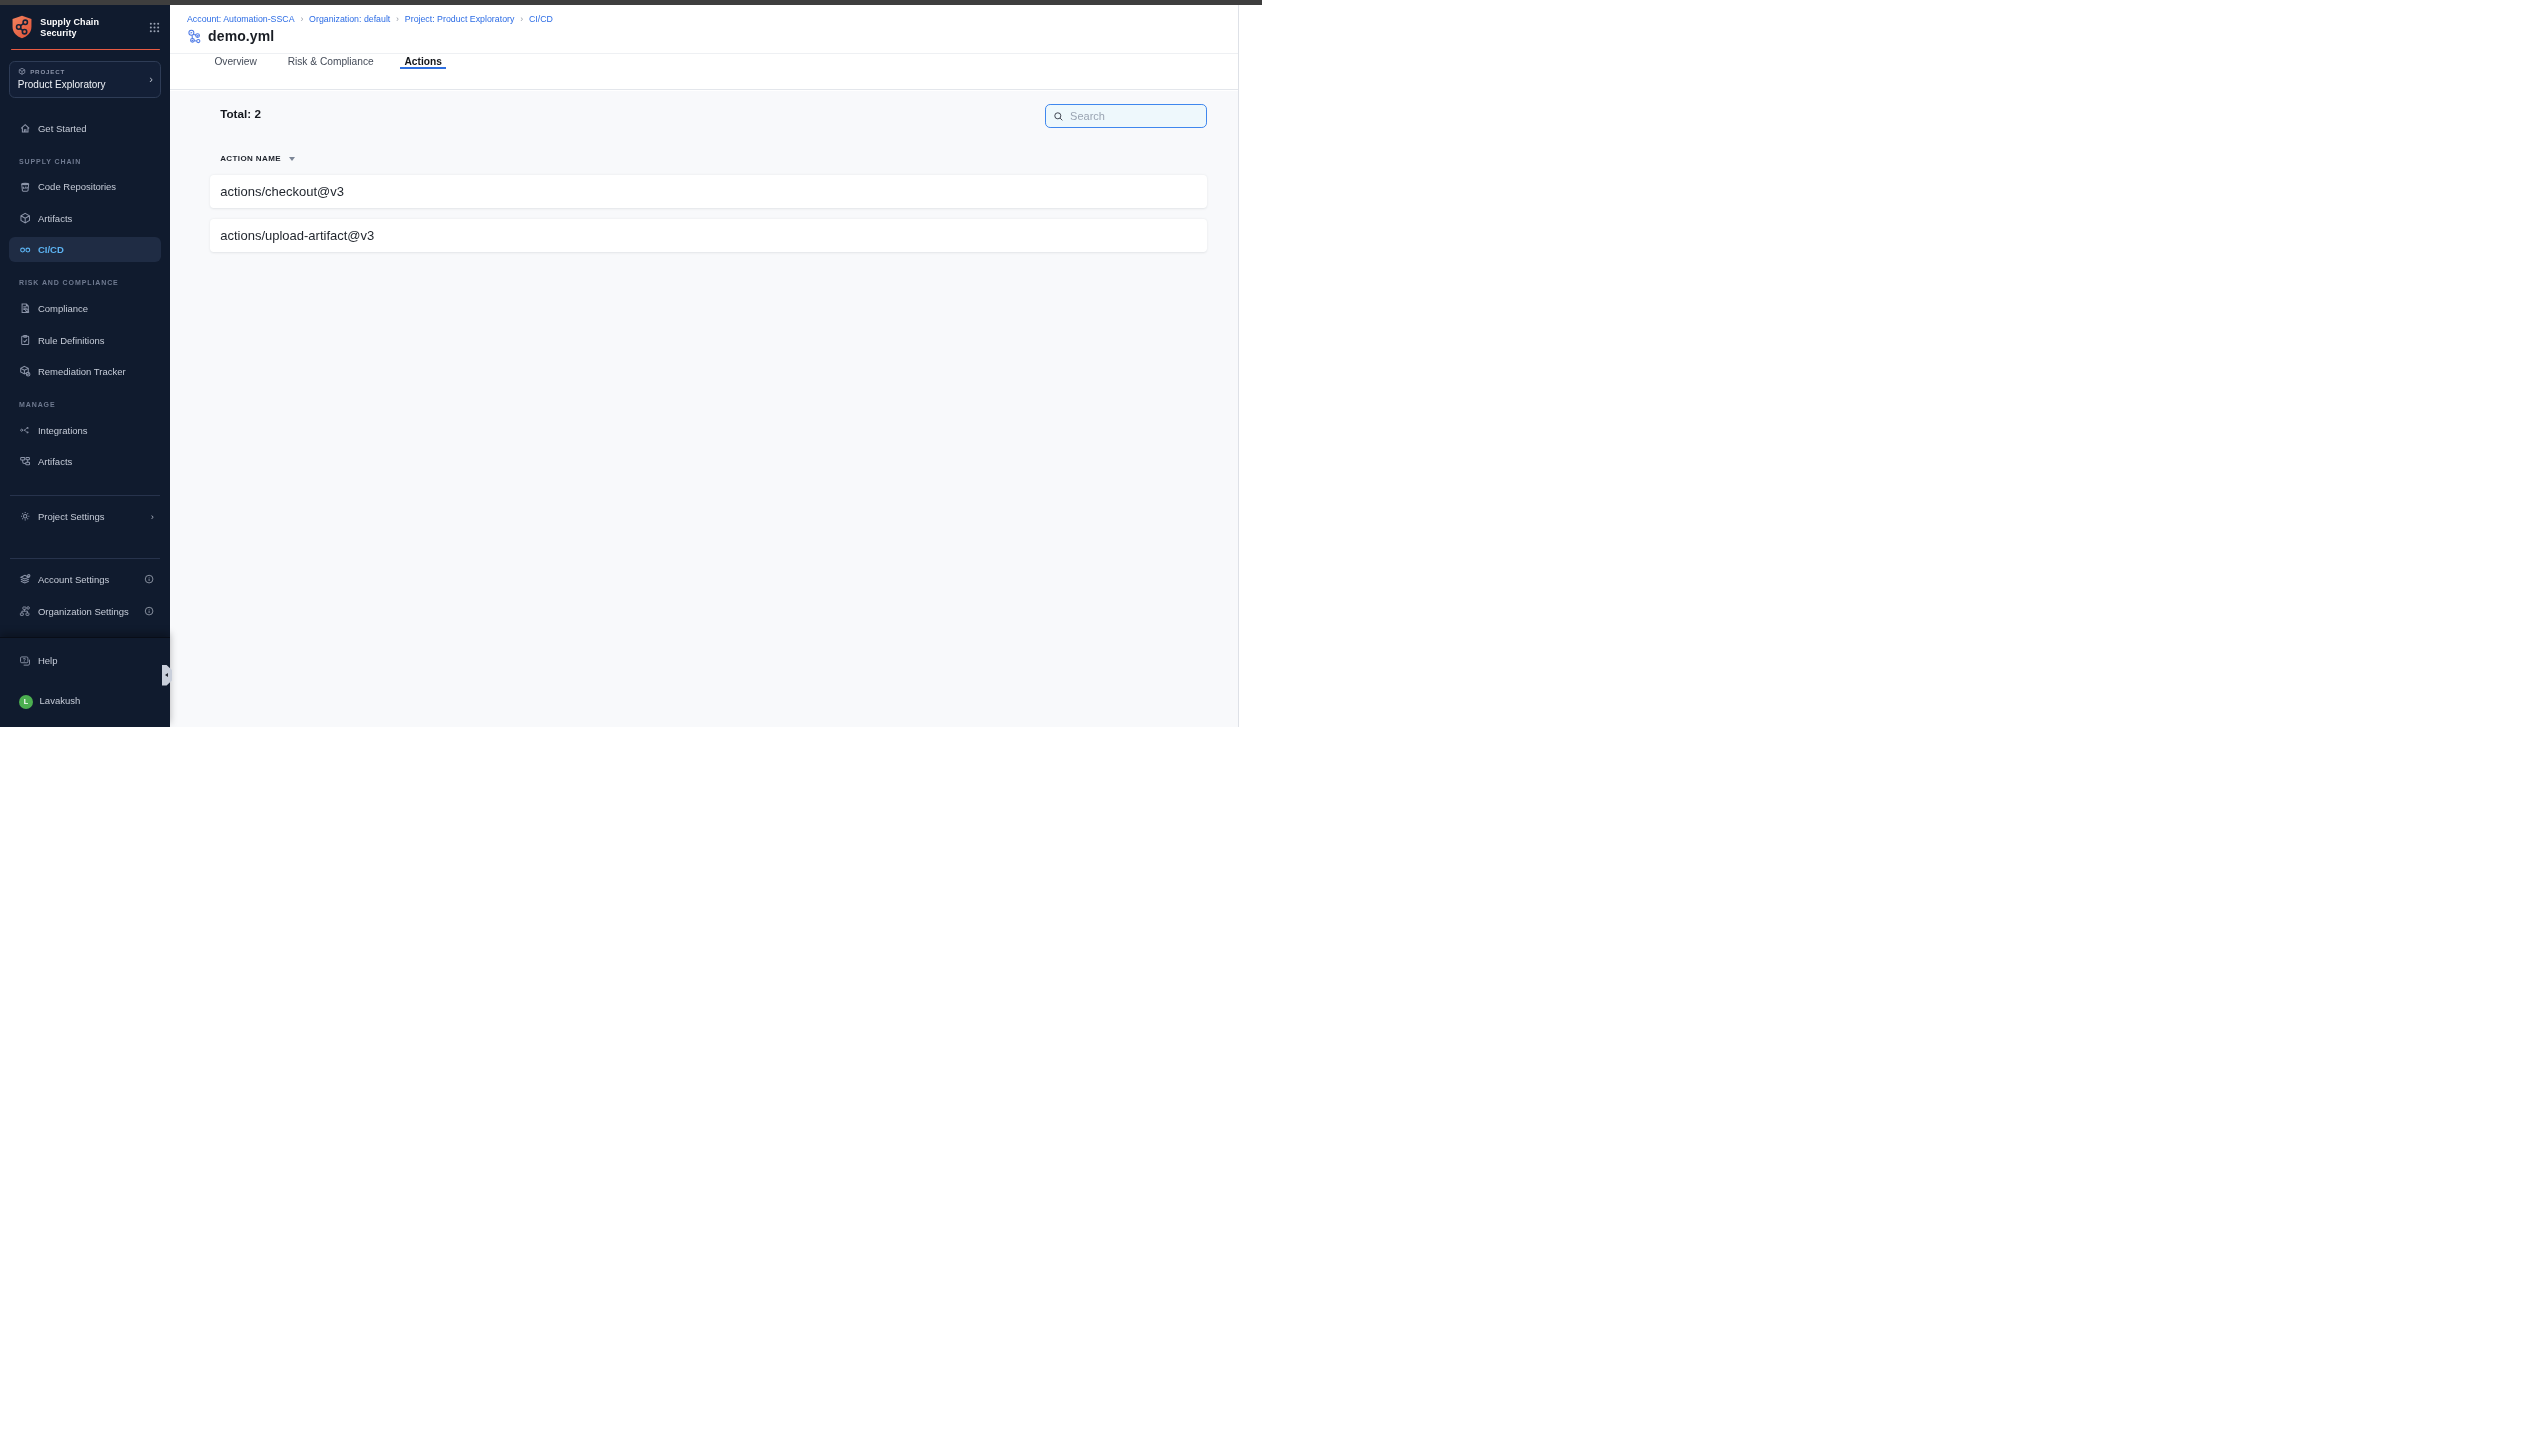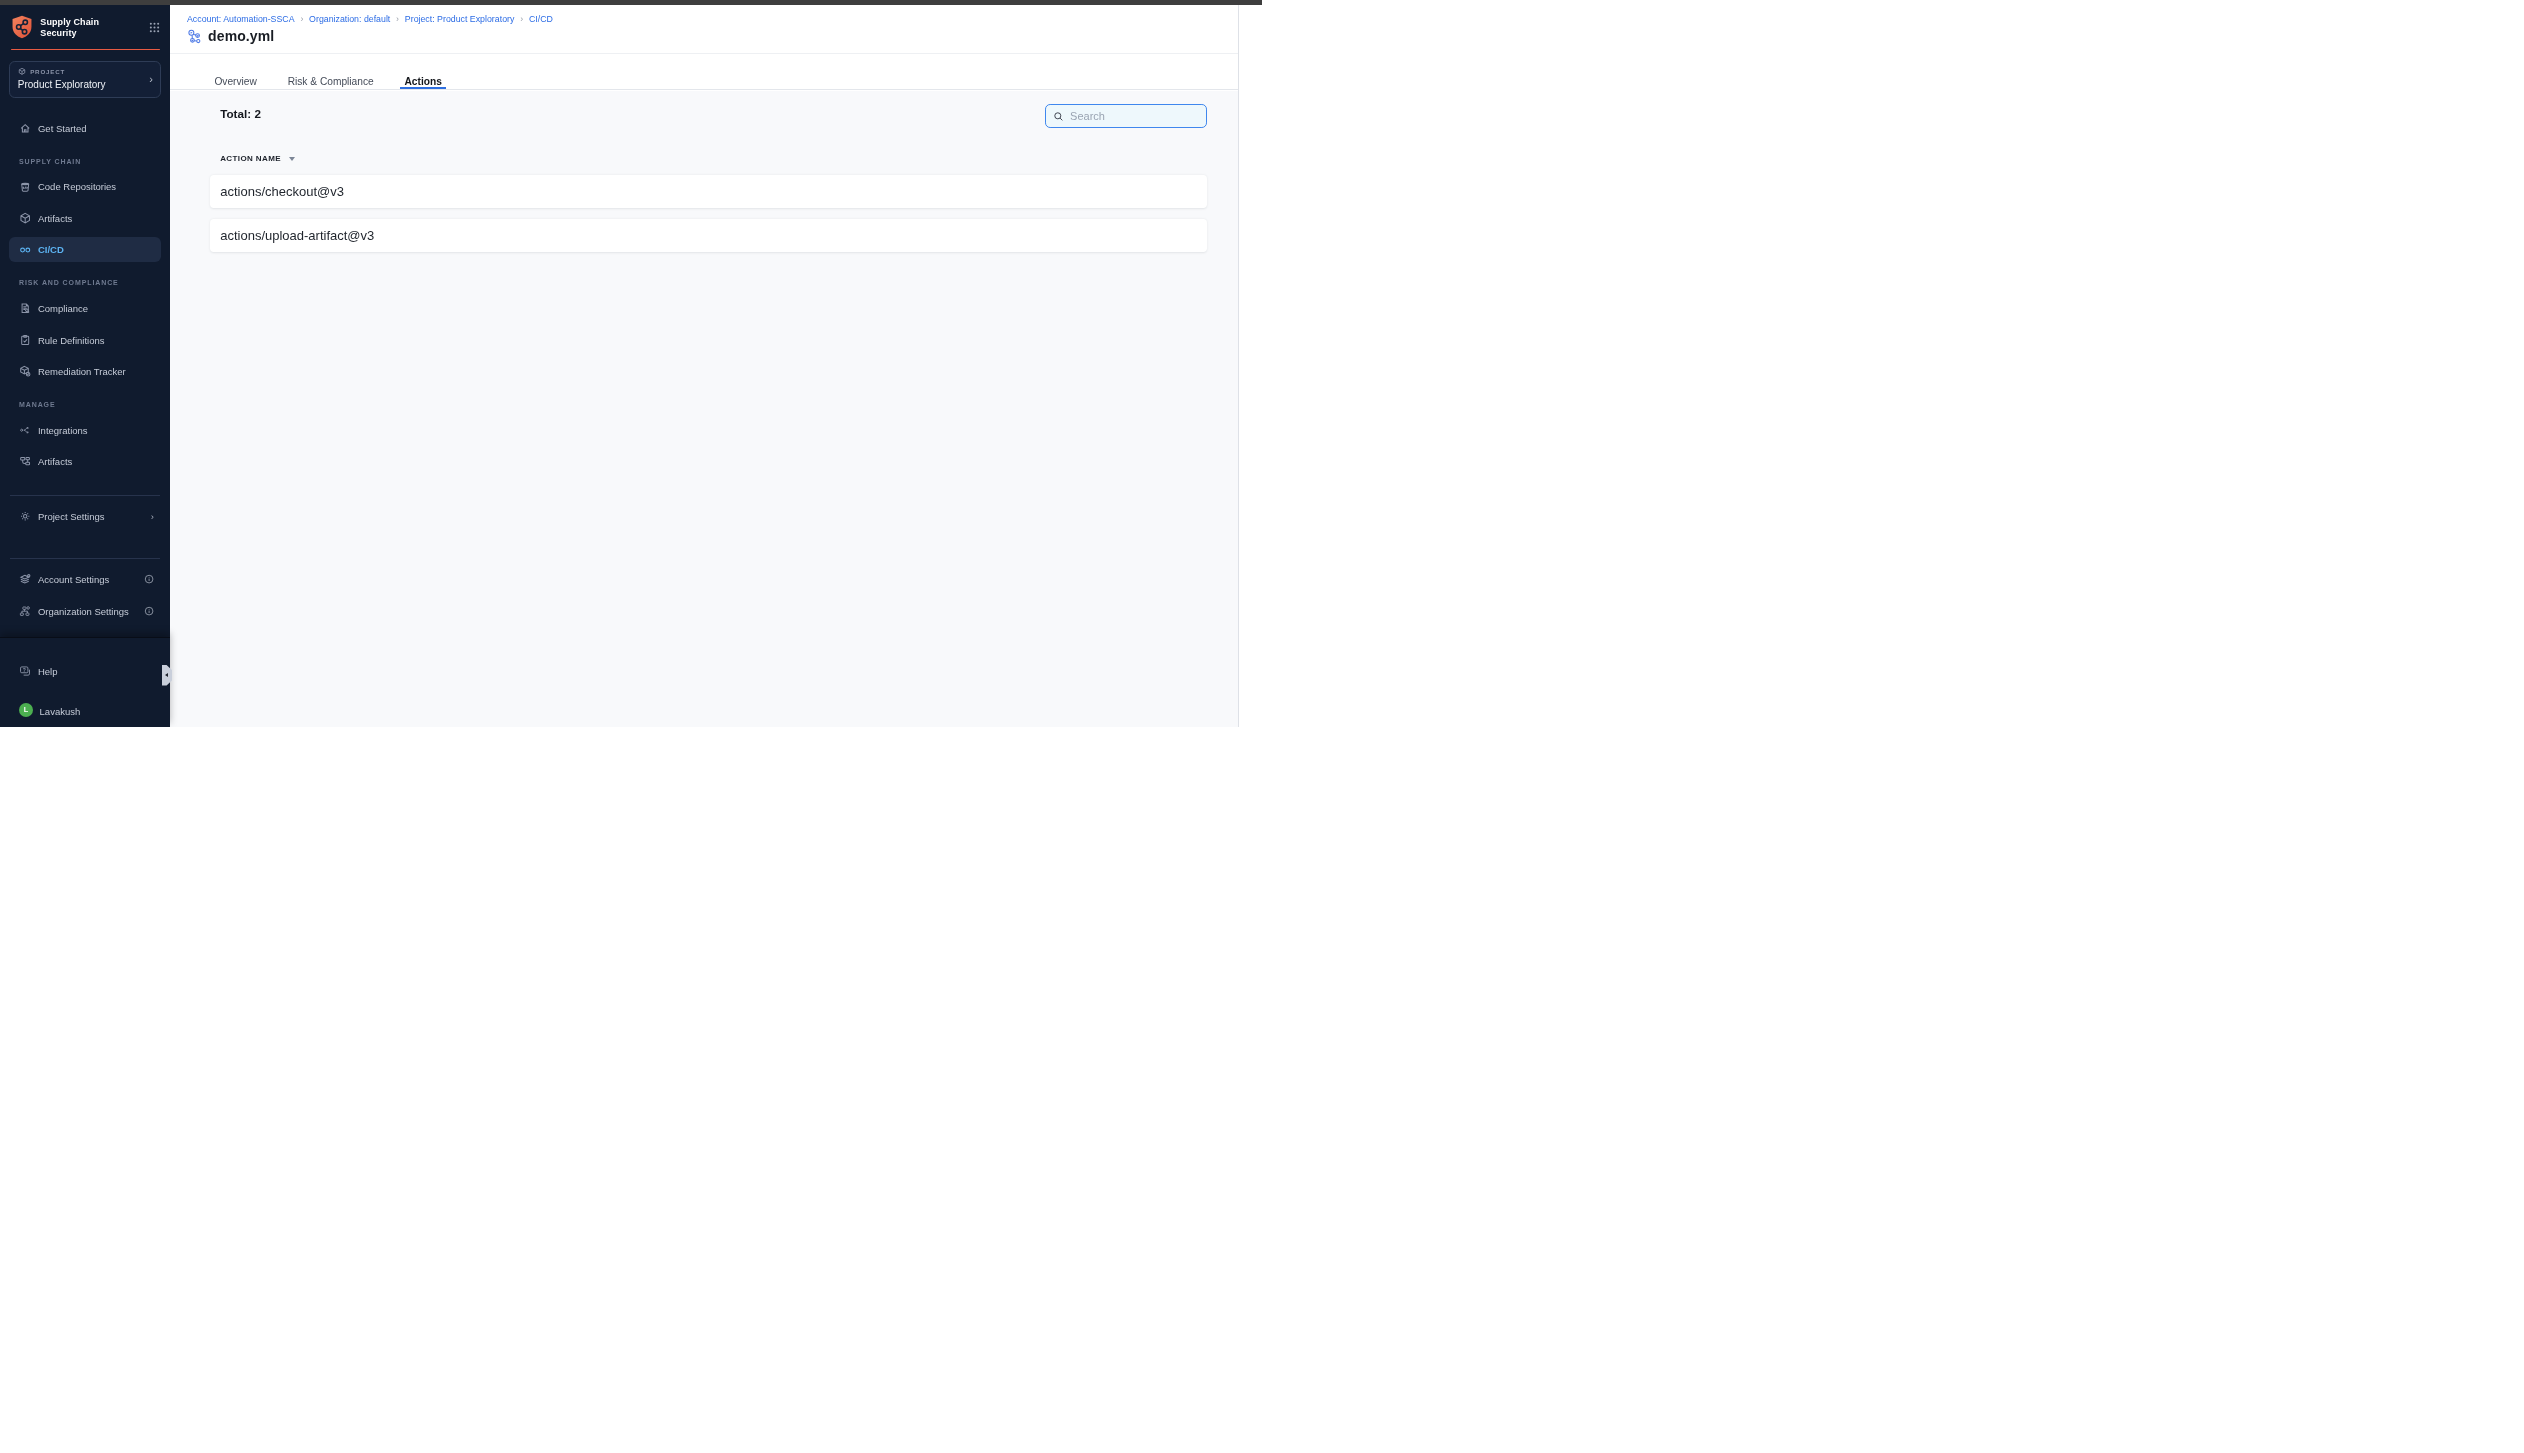--- a/index.html
+++ b/index.html
@@ -41,21 +41,21 @@
   .sb-divider { height:0.7px; background:#27334c; margin:14.6px 10.2px 0; }
   .sb-divider.d2 { margin-top:22.6px; }
   .mt26 { margin-top:8px; }
   .mt11 { margin-top:8px; }
   .item-right { margin-left:auto; color:#aab1bf; font-size:9.5px; display:flex; align-items:center; }
 
   .sidebar-footer {
     margin-top:auto; padding:17.5px 0 10.2px; border-top:0.7px solid rgba(0,0,0,.5);
     box-shadow:0 -3.7px 7.3px rgba(0,0,0,.28); background:#101b2e;
   }
-  .footer-item { height:22px; margin:0 8.8px; padding:0 7.3px 0 10.2px; display:flex; align-items:flex-end; gap:6.6px; font-size:9.5px; color:#c6ccd8; cursor:pointer; }
+  .footer-item { height:22px; margin:0 8.8px; padding:0 7.3px 0 10.2px; display:flex; align-items:flex-start; gap:6.6px; font-size:9.5px; color:#c6ccd8; cursor:pointer; }
   .footer-item.user { margin-top:17.5px; }
   .avatar { width:14px; height:14px; border-radius:50%; background:#4caf50; color:#fff; font-size:7.3px; font-weight:bold; display:flex; align-items:center; justify-content:center; flex:none; }
 
   .collapse-handle {
     position:absolute; left:162px; top:665px; width:10.2px; height:20.5px; background:#c9cfdb;
     clip-path:polygon(0 0,45% 0,100% 26%,100% 74%,45% 100%,0 100%);
     z-index:25; display:flex; align-items:center; justify-content:center; cursor:pointer;
   }
   .collapse-handle .tri { width:0; height:0; border-top:2.9px solid transparent; border-bottom:2.9px solid transparent; border-right:3.7px solid #20252e; margin-right:2.2px; }
 
@@ -68,21 +68,21 @@
   .breadcrumb { display:flex; align-items:center; gap:5.8px; font-size:8.8px; color:#9aa0ab; }
   .bc-link { color:#2c6ce5; cursor:pointer; }
   .bc-sep { color:#9aa0ab; font-size:8.8px; }
   .title-row { margin-top:4.4px; display:flex; align-items:center; gap:5.8px; }
   .page-title { font-size:14px; font-weight:bold; color:#191d24; letter-spacing:0.1px; }
 
   
   .tabbar {
     position:absolute; left:170px; top:53px; right:24px; height:37px; background:#fff;
     border-top:0.7px solid #eef0f3; border-bottom:0.7px solid #e3e6eb;
-    display:flex; align-items:flex-end; padding-left:40px; gap:22px;
+    display:flex; align-items:flex-start; padding-left:40px; gap:22px;
   }
   .tab { display:flex; align-items:center; font-size:10.2px; color:#454c59; border-bottom:2.2px solid transparent; padding:2.2px 4.4px 0; cursor:pointer; }
   .tab.active { font-weight:bold; color:#13161b; border-bottom-color:#2e6fe0; }
 
   
   .content { position:absolute; left:170px; top:91px; right:24px; bottom:0; background:#f8f9fb; padding:0 31px 0 40px; }
   .total { margin:16px 0 0 10.2px; font-size:11.7px; font-weight:bold; color:#15181e; }
   .search-box {
     position:absolute; top:13px; right:31px; width:162px; height:24px;
     border:1.2px solid #3f87ee; border-radius:5.1px; background:#eef8fc;

